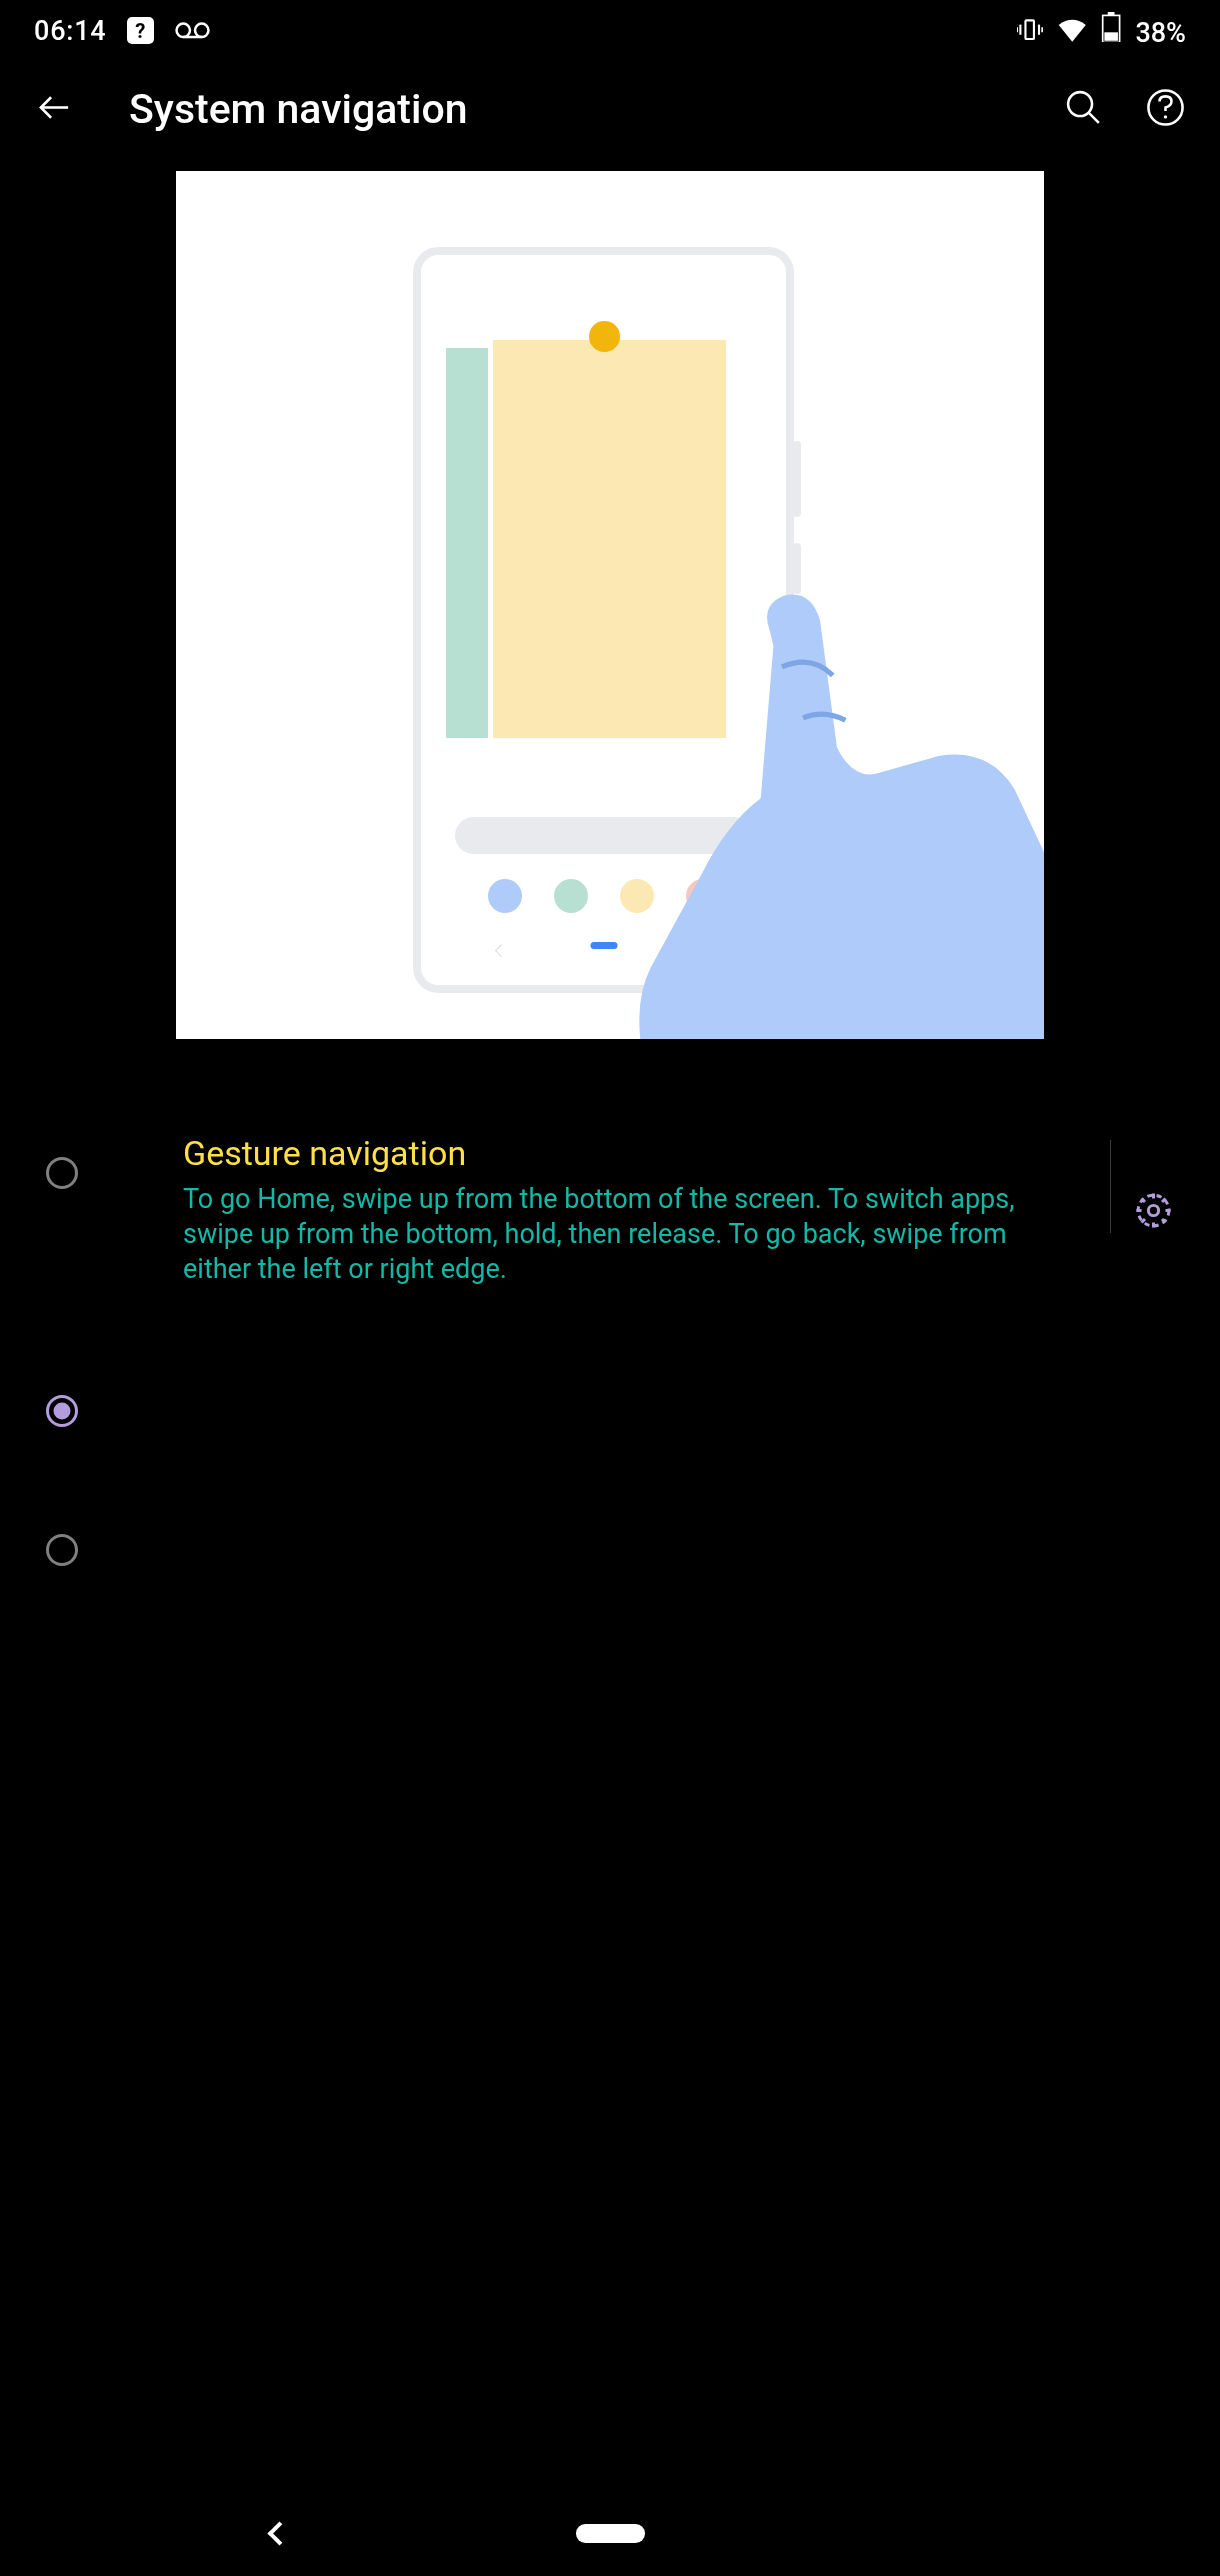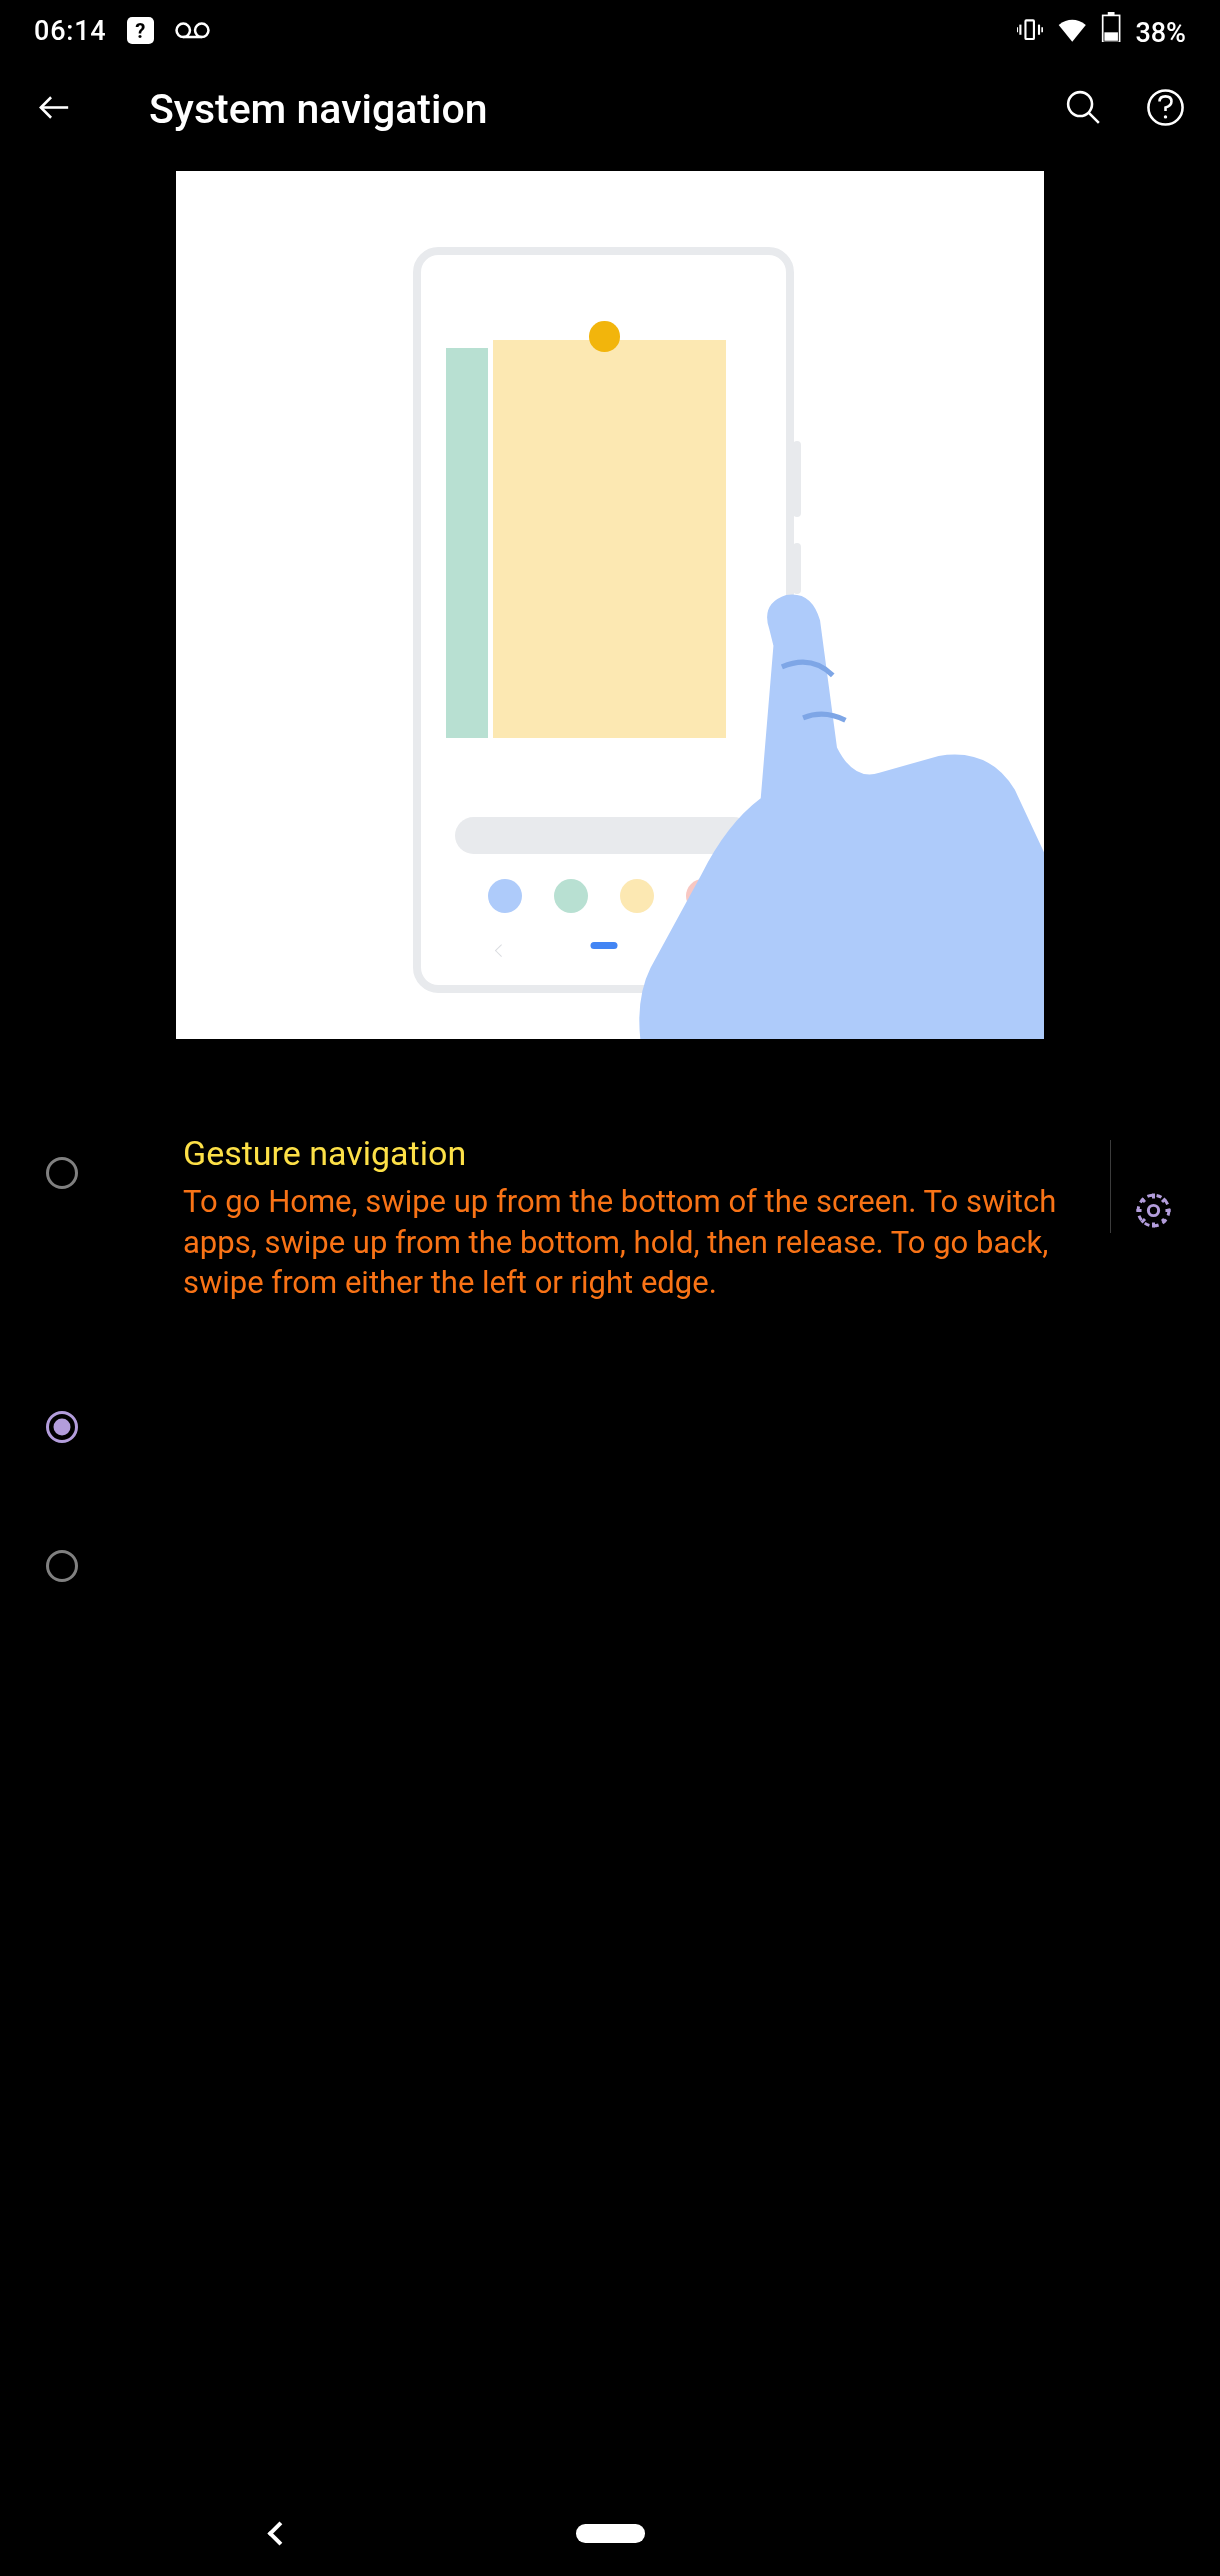--- a/index.html
+++ b/index.html
@@ -82,21 +82,21 @@
 .battery-text {
   font-size: 27px;
 }
 
 
 .app-bar {
   height: 95px;
   display: flex;
   align-items: center;
   padding: 0 34px;
-  gap: 74px;
+  gap: 54px;
 }
 .back-button svg {
   width: 41px;
   height: 41px;
 }
 .app-title {
   flex: 1;
   font-size: 41px;
   font-weight: 500;
 }
@@ -271,22 +271,22 @@
   padding-right: 34px;
 }
 .option-title {
   font-size: 34px;
   font-weight: 400;
   color: #fde047;
   line-height: 1.3;
   margin-bottom: 6.8px;
 }
 .option-description {
-  font-size: 31px;
-  color: #f97316;
+  font-size: 27px;
+  color: #14b8a6;
   line-height: 1.3;
 }
 .option-settings {
   flex-shrink: 0;
   width: 59px;
   display: flex;
   align-items: center;
   justify-content: center;
   padding-top: 51px;
   border-left: 0.8px solid #3c3c3c;

